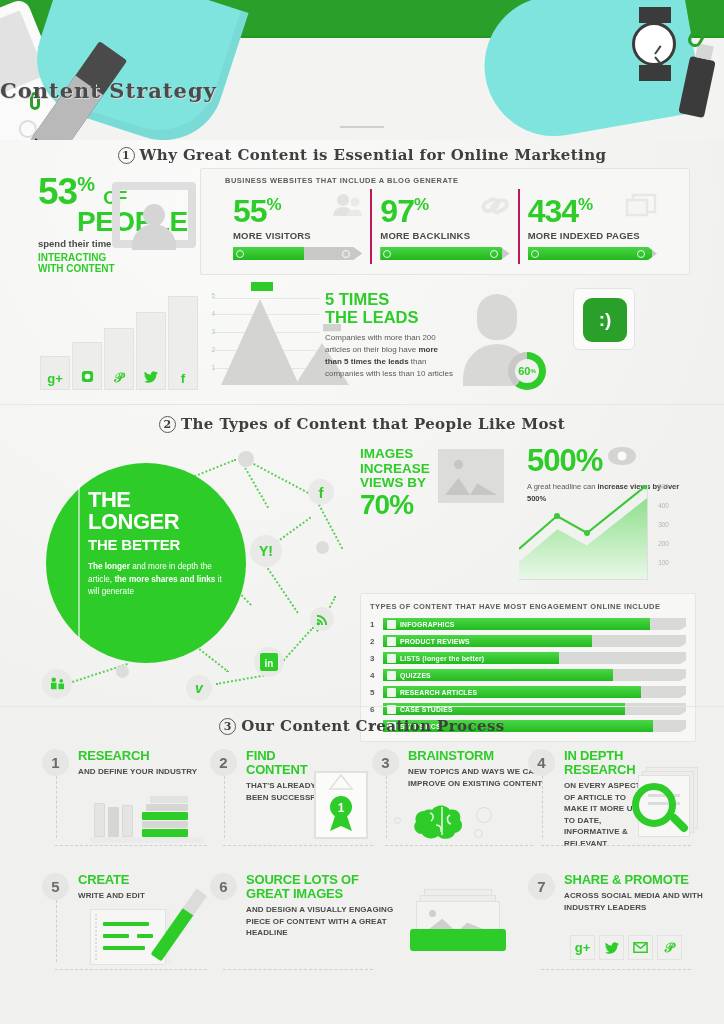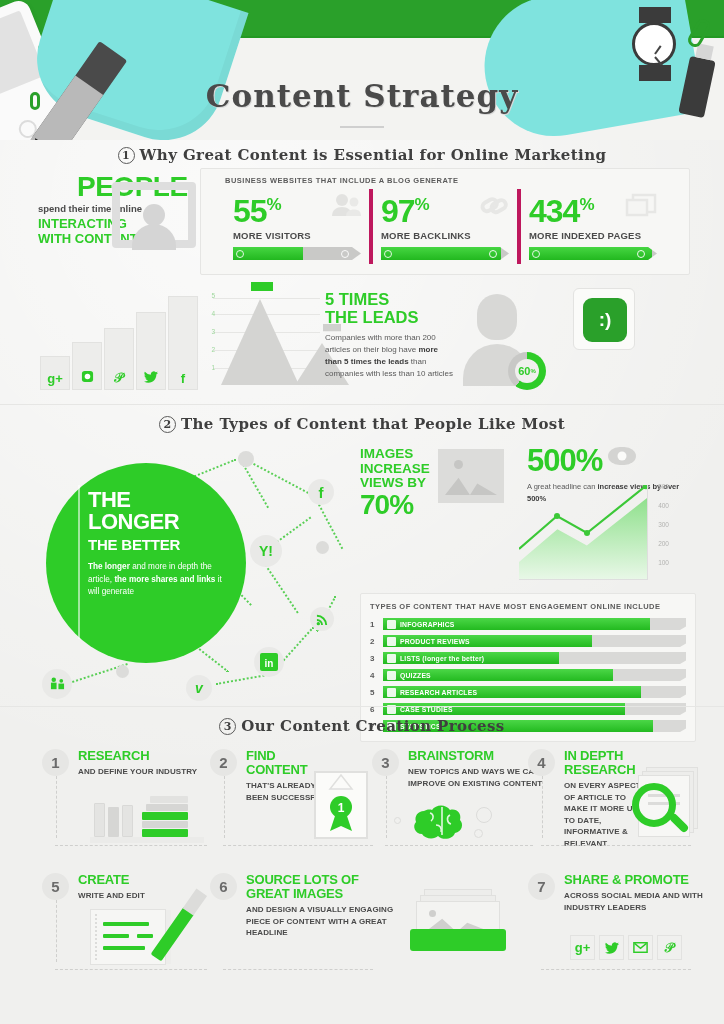--- a/index.html
+++ b/index.html
@@ -13,22 +13,22 @@
   .page { position: relative; width:724px; height:1024px;
     background:
       radial-gradient(circle at 30% 20%, rgba(255,255,255,.7), transparent 60%),
       #f0f0ee;
   }
   
   .header { position:relative; height:140px; overflow:hidden; background:#f3f3f1; }
   .header .greenband { position:absolute; top:0; left:0; width:100%; height:36px; background:#2aa02a; }
   .header .greenband.b2 { top:36px; height:2px; background:#239923; }
   .title {
-    position:absolute; top:78px; left:0; width:100%; text-align:center;
-    font-family:"DejaVu Serif", serif; font-weight:bold; font-size:31px;
+    position:absolute; top:78px; left:0; width:100%; text-align:left;
+    font-family:"DejaVu Serif", serif; font-weight:bold; font-size:21px;
     color:#4a4a4a; letter-spacing:1px;
     text-shadow: 1px 1px 0 #d9d9d9;
   }
   .title-rule { position:absolute; top:126px; left:50%; transform:translateX(-50%);
     width:44px; height:2px; background:#cfcfcf; }
   
   .prop { position:absolute; }
   .hand-left { left:40px; top:-20px; width:190px; height:150px;
     background:#7fe3de; border-radius:0 0 60px 60px; transform:rotate(18deg);
     box-shadow: inset -8px -8px 0 rgba(0,0,0,.04); }
@@ -61,33 +61,33 @@
   .sec-head .num { display:inline-block; width:17px; height:17px; line-height:15px; border:1.4px solid #5a5a5a;
      border-radius:50%; font-size:11px; text-align:center; margin-right:5px; vertical-align:1px; }
   
   .band1 { position:relative; padding:12px 0 6px; }
   .stat53 { position:absolute; left:38px; top:10px; width:150px; }
   .big53 { font-size:37px; font-weight:bold; color:#2ecc28; line-height:.95; letter-spacing:-1px;}
   .big53 sup { font-size:20px; }
   .of { font-size:18px; font-weight:bold; color:#2ecc28; }
   .people { font-size:28px; font-weight:bold; color:#2ecc28; line-height:.95; letter-spacing:-.5px;margin-left:39px;}
   .spend { font-size:9.5px; font-weight:bold; color:#4a4a4a; margin-top:2px;}
-  .interacting { font-size:13px; font-weight:bold; color:#2ecc28; line-height:1.15; margin-top:3px;}
+  .interacting { font-size:10px; font-weight:bold; color:#2ecc28; line-height:1.15; margin-top:3px;}
   .monitor { position:absolute; left:112px; top:18px; width:84px; height:66px; }
   .monitor .frame { position:absolute; inset:0; border:8px solid #dedede; border-radius:4px;}
   .monitor .head { position:absolute; left:50%; top:22px; transform:translateX(-50%);
      width:22px;height:22px;border-radius:50%;background:#d5d5d5;}
   .monitor .torso { position:absolute; left:50%; bottom:-2px; transform:translateX(-50%);
      width:44px;height:26px;border-radius:22px 22px 0 0;background:#d5d5d5;}
   .blogbox { position:absolute; left:200px; top:4px; width:490px; background:#f7f7f5;
      border:1px solid #e5e5e3; border-radius:2px; padding:7px 24px 10px;}
   .blogbox .cap { font-size:7.5px; font-weight:bold; color:#5b5b5b; letter-spacing:.5px; margin-bottom:4px;}
   .statrow { display:flex; }
   .statcell { flex:1; padding:6px 8px 4px; position:relative; }
-  .statcell + .statcell { border-left:4px solid #be185d; }
+  .statcell + .statcell { border-left:2px solid #be185d; }
   .statnum { font-size:32px; font-weight:bold; color:#2ecc28; letter-spacing:-1px; line-height:1;}
   .statnum sup { font-size:17px; }
   .statlbl { font-size:9.5px; font-weight:bold; color:#4a4a4a; margin-top:3px; letter-spacing:.2px;}
   .bar { position:relative; height:13px; margin-top:6px; background:#c9c9c7;
      clip-path: polygon(0 0, calc(100% - 9px) 0, 100% 50%, calc(100% - 9px) 100%, 0 100%); }
   .bar .fill { position:absolute; left:0; top:0; bottom:0; background:linear-gradient(#46d642,#22b81f); }
   .bar .knob { position:absolute; top:50%; transform:translateY(-50%); width:8px;height:8px;border-radius:50%;
      border:1.5px solid rgba(255,255,255,.85);}
   .bar .knob.k1 { left:3px; }
   .bar .knob.k2 { right:12px; border-color:rgba(255,255,255,.9); }
@@ -251,20 +251,24 @@
     <div class="title-rule"></div>
   </div>
 
   <div class="sec-head" style="margin-top:6px">
     <span class="num">1</span><span>Why Great Content is Essential for Online Marketing</span>
   </div>
 
   <div class="band1" style="height:112px">
 
     <div class="stat53">
+      <div class="big53">
+        <span>53</span><sup>%</sup>
+        <span class="of">OF</span>
+      </div>
       <div class="people">PEOPLE</div>
       <div class="spend">spend their time online</div>
       <div class="interacting">
         <div>INTERACTING</div>
         <div>WITH CONTENT</div>
       </div>
     </div>
 
     <div class="monitor">
       <div class="frame"></div>

